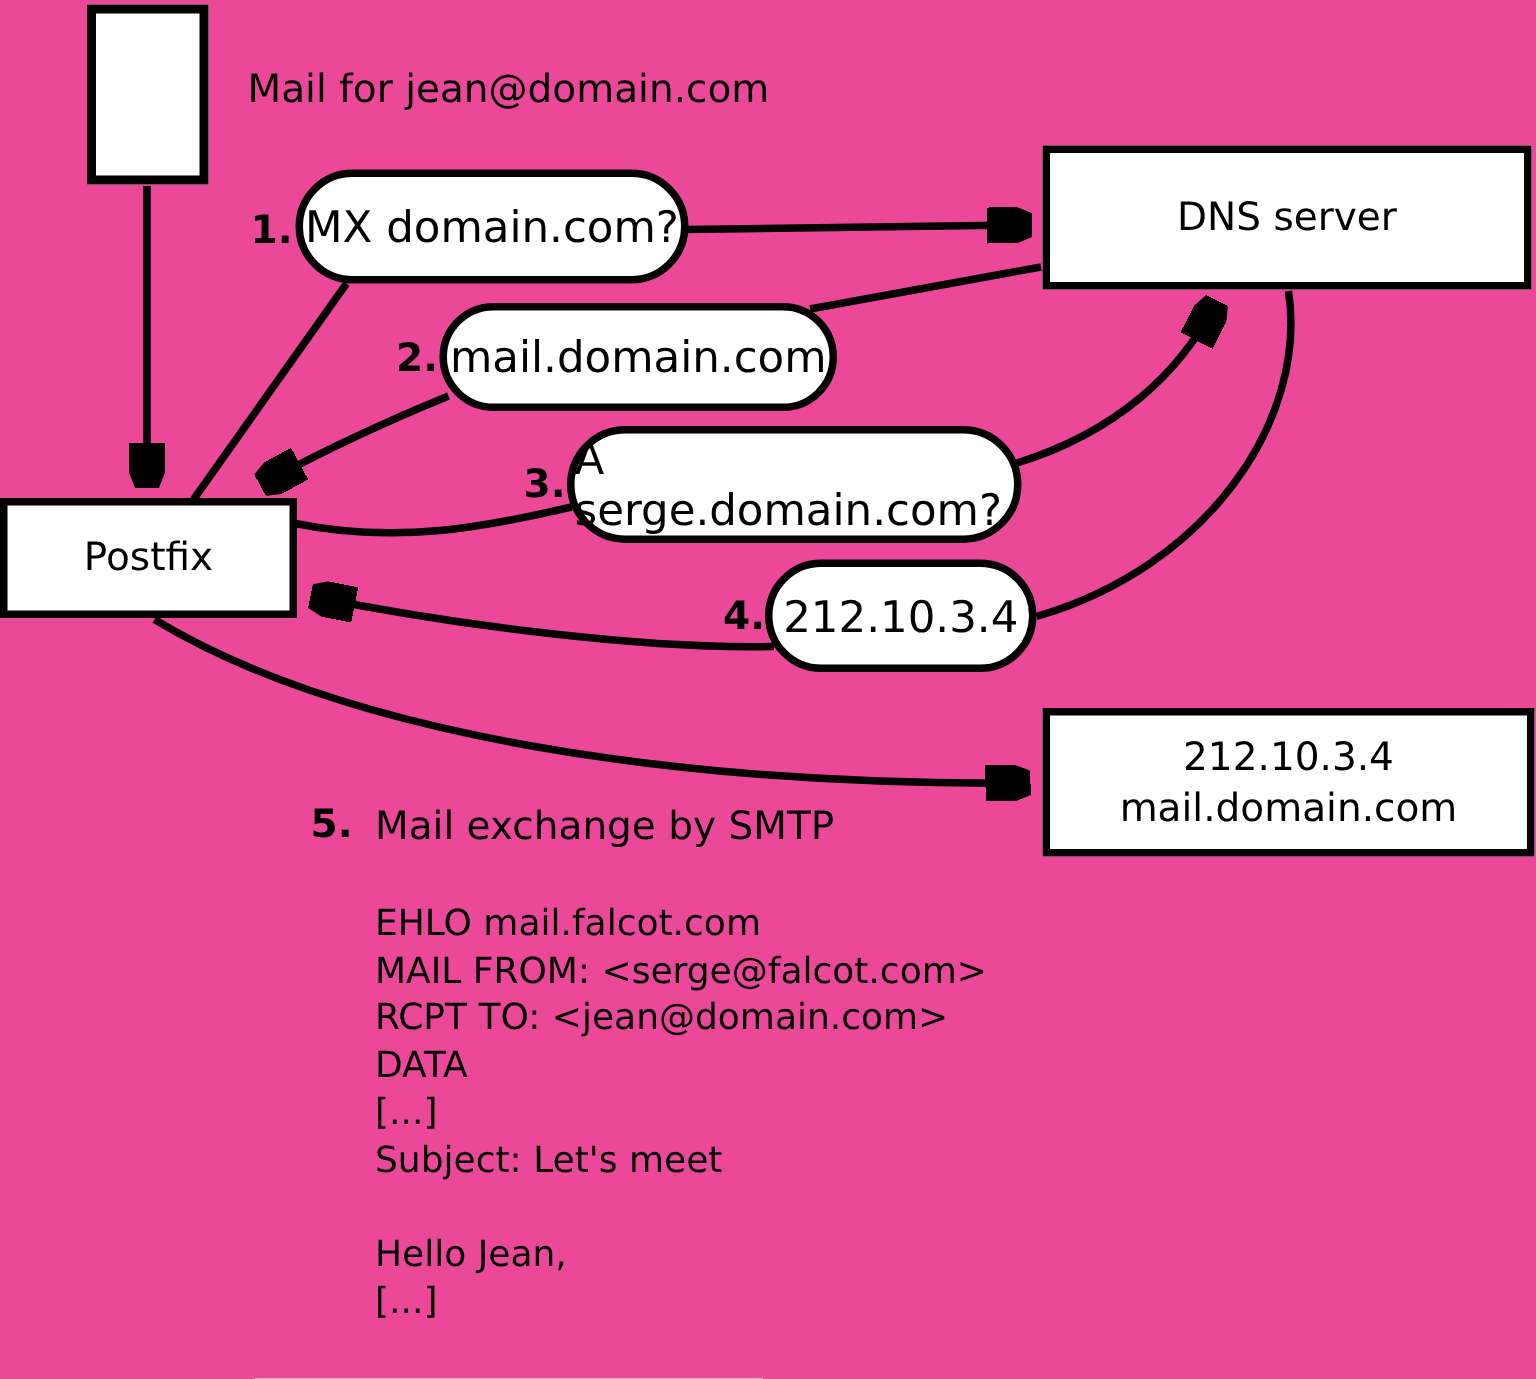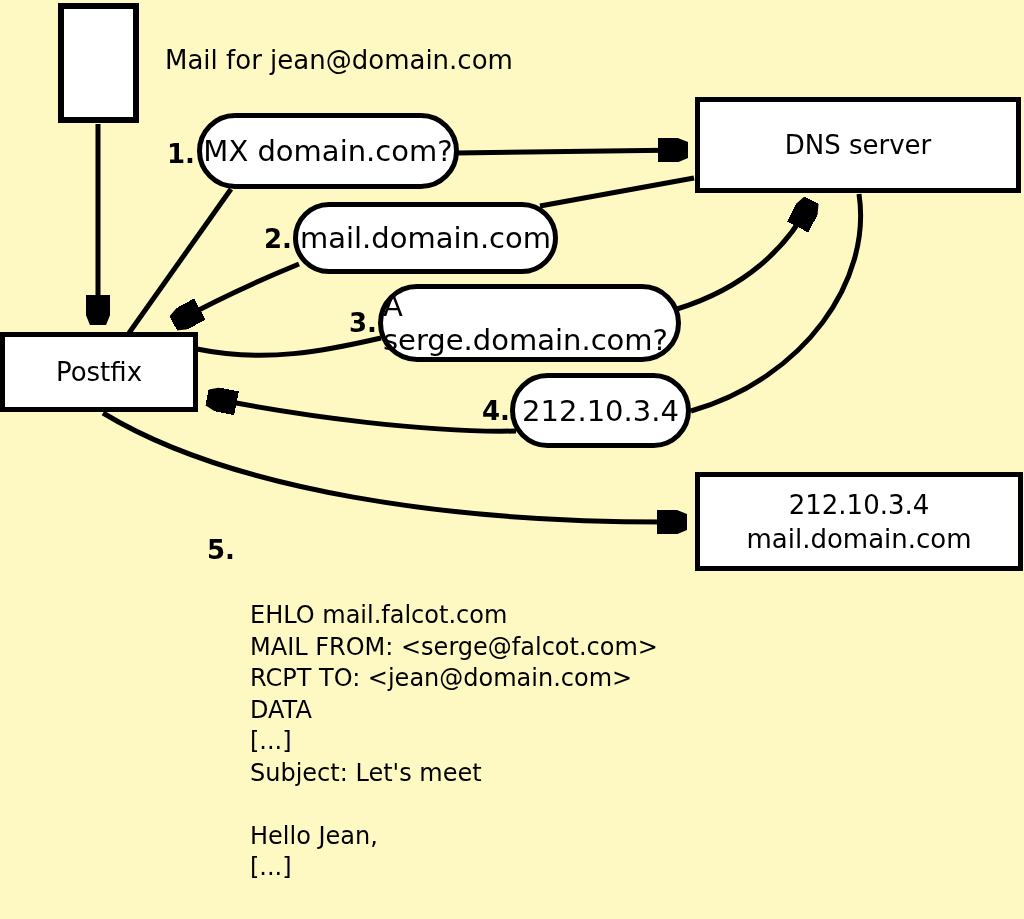--- a/index.html
+++ b/index.html
@@ -4,21 +4,21 @@
 <style>
   html, body {
     margin: 0;
     padding: 0;
     background: #ffffff;
   }
   #canvas {
     position: relative;
     width: 1024px;
     height: 919px;
-    background: #fef9c3;
+    background: #ec4899;
     font-family: "DejaVu Sans", "Liberation Sans", sans-serif;
     color: #000000;
     overflow: hidden;
   }
   #arrow-layer {
     position: absolute;
     left: 0;
     top: 0;
     width: 1024px;
     height: 919px;
@@ -173,20 +173,21 @@
   <div class="pill pill-3">
     <span>A serge.domain.com?</span>
   </div>
 
   <span class="step-num num-4">4.</span>
   <div class="pill pill-4">
     <span>212.10.3.4</span>
   </div>
 
   <span class="step-num num-5">5.</span>
+  <div class="step5-label">Mail exchange by SMTP</div>
 
   <pre class="smtp-session">EHLO mail.falcot.com
 MAIL FROM: &lt;serge@falcot.com&gt;
 RCPT TO: &lt;jean@domain.com&gt;
 DATA
 [...]
 Subject: Let's meet
 
 Hello Jean,
 [...]

